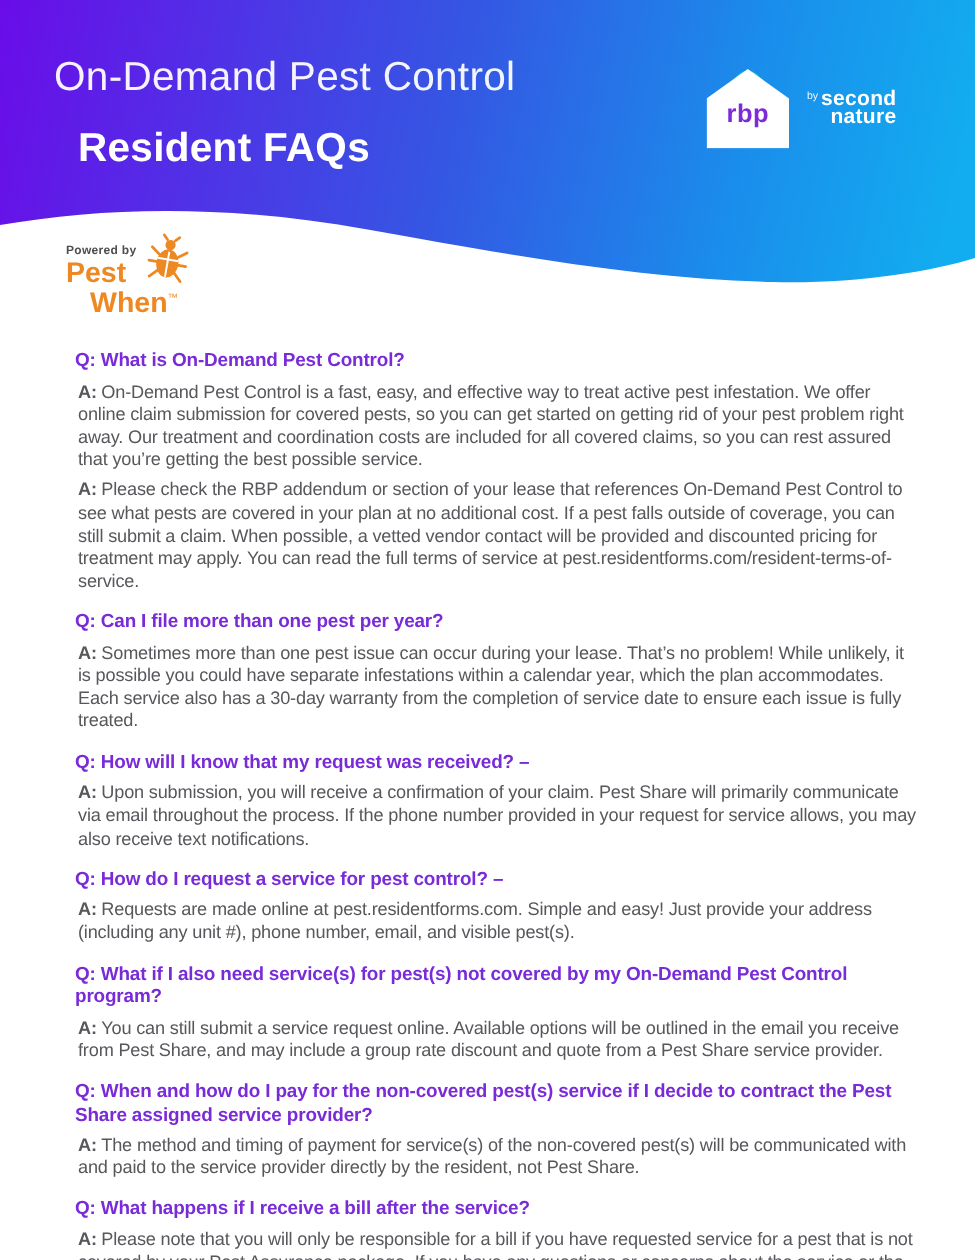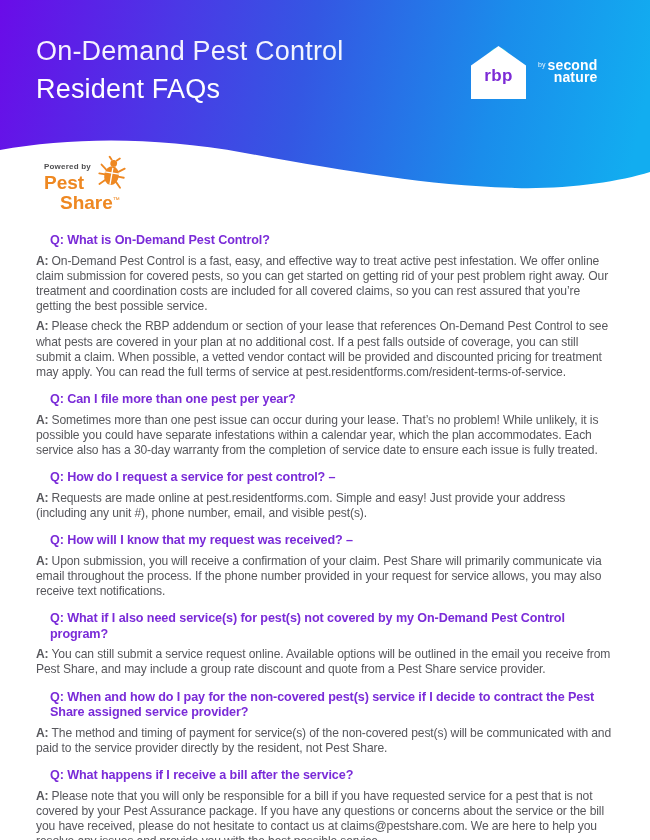--- a/index.html
+++ b/index.html
@@ -21,21 +21,21 @@
     overflow:hidden;
     padding-left:36px;
   }
   .wave { position:absolute; left:0; bottom:0; width:650px; height:212px; display:block; }
 
   .title-block { position:absolute; left:36px; top:36px; color:#ffffff; }
   .title-line1 {
     font-size:27px; font-weight:500; letter-spacing:.2px;
     color:rgba(255,255,255,.94); margin:0 0 7px 0;
   }
-  .title-line2 { font-size:27px; font-weight:400; letter-spacing:.2px; margin:0; }
+  .title-line2 { font-size:27px; font-weight:700; letter-spacing:.2px; margin:16px; }
 
   
   .rbp-logo { position:absolute; left:468px; top:42px; width:60px; height:60px;text-align:right; }
   .rbp-diamond {
     position:absolute; left:10px; top:10px; width:41px; height:41px;
     background:#2bc4ce; border-radius:9px; transform:rotate(45deg);
   }
   .rbp-house {
     position:absolute; left:3px; top:4px; width:55px; height:53px;
     background:#ffffff;
@@ -57,21 +57,21 @@
   .bug-icon { position:absolute; left:62px; top:0px; width:32px; height:34px; transform:rotate(10deg); }
 
   
   .faq-list { padding:9px 36px 0 36px; }
   .faq-q {
     color:#7a2bd8; font-size:12.6px; font-weight:700;
     line-height:15.5px; margin:12px 0 0 14px; letter-spacing:-.1px;
   }
   .faq-a {
     color:#57575c; font-size:12.1px; font-weight:400;
-    line-height:15.2px; margin:5px 0 0 0; letter-spacing:-.12px;
+    line-height:15.2px; margin:5px 0 0 16px; letter-spacing:-.12px;
   }
   .a-prefix { font-weight:700; margin-right:3px; }
 </style>
 </head>
 <body>
 
 <div class="page">
 
   <div class="header">
     <div class="title-block">
@@ -93,21 +93,21 @@
       </span>
     </div>
 
     <svg class="wave" viewBox="0 0 650 212" preserveAspectRatio="none">
       <path d="M0,150 C70,138 150,136 245,153 C345,171 430,186 515,188 C565,189.5 618,182 650,172 L650,212 L0,212 Z" fill="#ffffff"></path>
     </svg>
 
     <div class="ps-logo">
       <div class="ps-powered">Powered by</div>
       <div class="ps-pest">Pest</div>
-      <div class="ps-share"><span>Share</span><span class="ps-tm">™</span></div>
+      <div class="ps-share"><span>When</span><span class="ps-tm">™</span></div>
       <svg class="bug-icon" viewBox="0 0 24 26">
         <g stroke="#ee8822" stroke-width="1.4" stroke-linecap="round">
           <line x1="10" y1="3" x2="8" y2="1"></line>
             <line x1="14" y1="3" x2="16" y2="1"></line>
           <line x1="7" y1="11" x2="3" y2="8"></line>
             <line x1="17" y1="11" x2="21" y2="8"></line>
           <line x1="7" y1="15" x2="2.5" y2="15"></line>
             <line x1="17" y1="15" x2="21.5" y2="15"></line>
           <line x1="8" y1="19" x2="4" y2="23"></line>
             <line x1="16" y1="19" x2="20" y2="23"></line>
@@ -130,27 +130,27 @@
     <div>
       <div class="faq-a"><span class="a-prefix">A:</span><span>Please check the RBP addendum or section of your lease that references On-Demand Pest Control to see what pests are covered in your plan at no additional cost. If a pest falls outside of coverage, you can still submit a claim. When possible, a vetted vendor contact will be provided and discounted pricing for treatment may apply. You can read the full terms of service at pest.residentforms.com/resident-terms-of-service.</span></div>
     </div>
 
     <div>
       <div class="faq-q">Q: Can I file more than one pest per year?</div>
       <div class="faq-a"><span class="a-prefix">A:</span><span>Sometimes more than one pest issue can occur during your lease. That’s no problem! While unlikely, it is possible you could have separate infestations within a calendar year, which the plan accommodates. Each service also has a 30-day warranty from the completion of service date to ensure each issue is fully treated.</span></div>
     </div>
 
     <div>
-      <div class="faq-q">Q: How do I request a service for pest control? –</div>
-      <div class="faq-a"><span class="a-prefix">A:</span><span>Requests are made online at pest.residentforms.com. Simple and easy! Just provide your address (including any unit #), phone number, email, and visible pest(s).</span></div>
+      <div class="faq-q">Q: How will I know that my request was received? –</div>
+      <div class="faq-a"><span class="a-prefix">A:</span><span>Upon submission, you will receive a confirmation of your claim. Pest Share will primarily communicate via email throughout the process. If the phone number provided in your request for service allows, you may also receive text notifications.</span></div>
     </div>
 
     <div>
-      <div class="faq-q">Q: How will I know that my request was received? –</div>
-      <div class="faq-a"><span class="a-prefix">A:</span><span>Upon submission, you will receive a confirmation of your claim. Pest Share will primarily communicate via email throughout the process. If the phone number provided in your request for service allows, you may also receive text notifications.</span></div>
+      <div class="faq-q">Q: How do I request a service for pest control? –</div>
+      <div class="faq-a"><span class="a-prefix">A:</span><span>Requests are made online at pest.residentforms.com. Simple and easy! Just provide your address (including any unit #), phone number, email, and visible pest(s).</span></div>
     </div>
 
     <div>
       <div class="faq-q">Q: What if I also need service(s) for pest(s) not covered by my On-Demand Pest Control program?</div>
       <div class="faq-a"><span class="a-prefix">A:</span><span>You can still submit a service request online. Available options will be outlined in the email you receive from Pest Share, and may include a group rate discount and quote from a Pest Share service provider.</span></div>
     </div>
 
     <div>
       <div class="faq-q">Q: When and how do I pay for the non-covered pest(s) service if I decide to contract the Pest Share assigned service provider?</div>
       <div class="faq-a"><span class="a-prefix">A:</span><span>The method and timing of payment for service(s) of the non-covered pest(s) will be communicated with and paid to the service provider directly by the resident, not Pest Share.</span></div>

